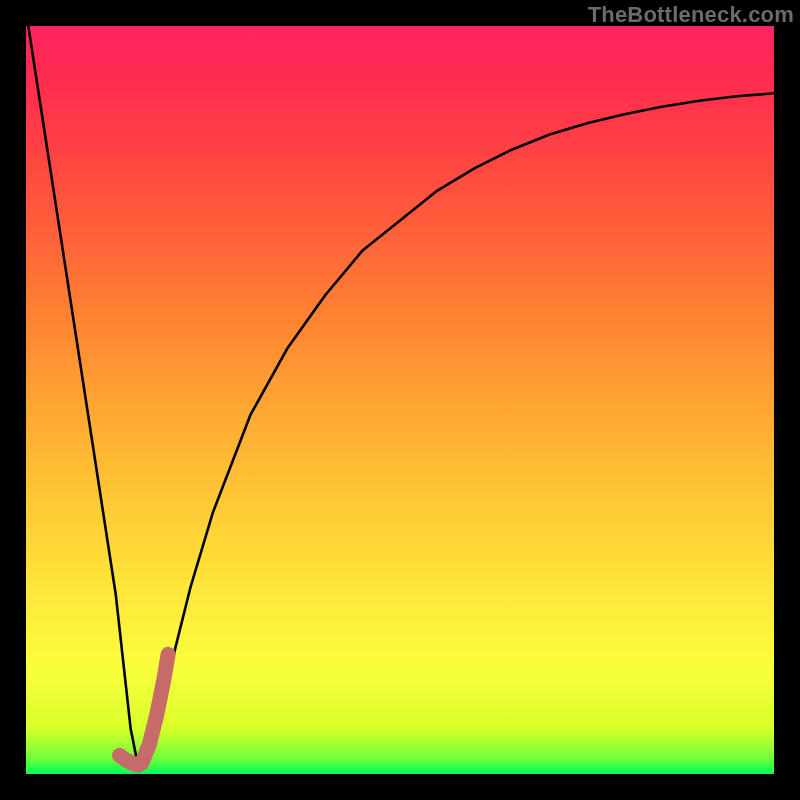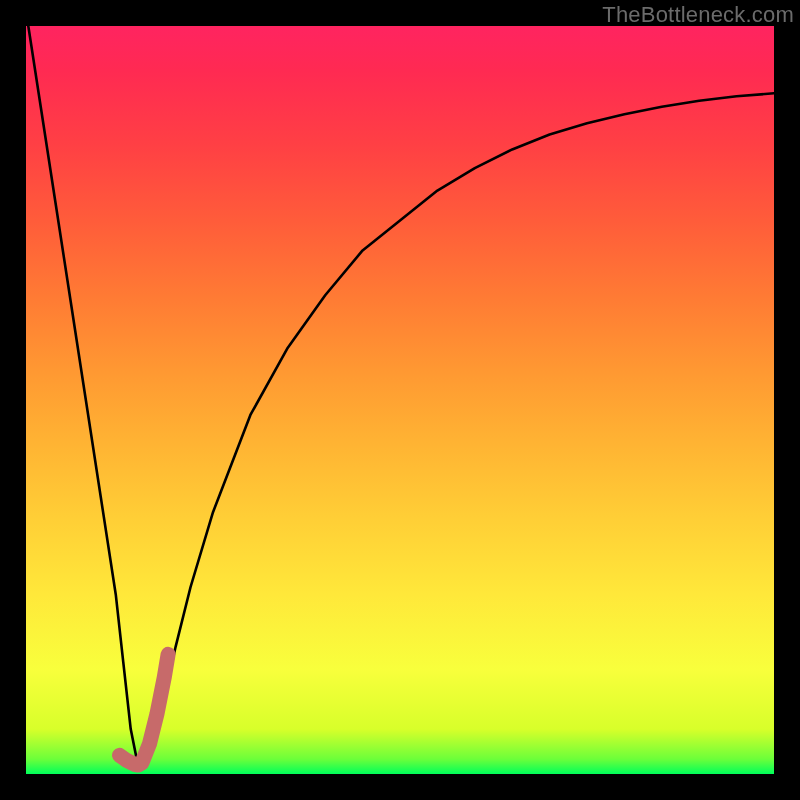--- a/index.html
+++ b/index.html
@@ -47,21 +47,21 @@
     top: 0;
     width: 748px;
     height: 748px;
   }
   .watermark {
     position: absolute;
     top: 2px;
     right: 6px;
     color: #6b6b6b;
     font-size: 22px;
-    font-weight: 400;
+    font-weight: 700;
     letter-spacing: 0.2px;
     user-select: none;
   }
 </style>
 </head>
 <body>
 
 <div class="frame">
   <div class="watermark">TheBottleneck.com</div>
   <div class="plot">

